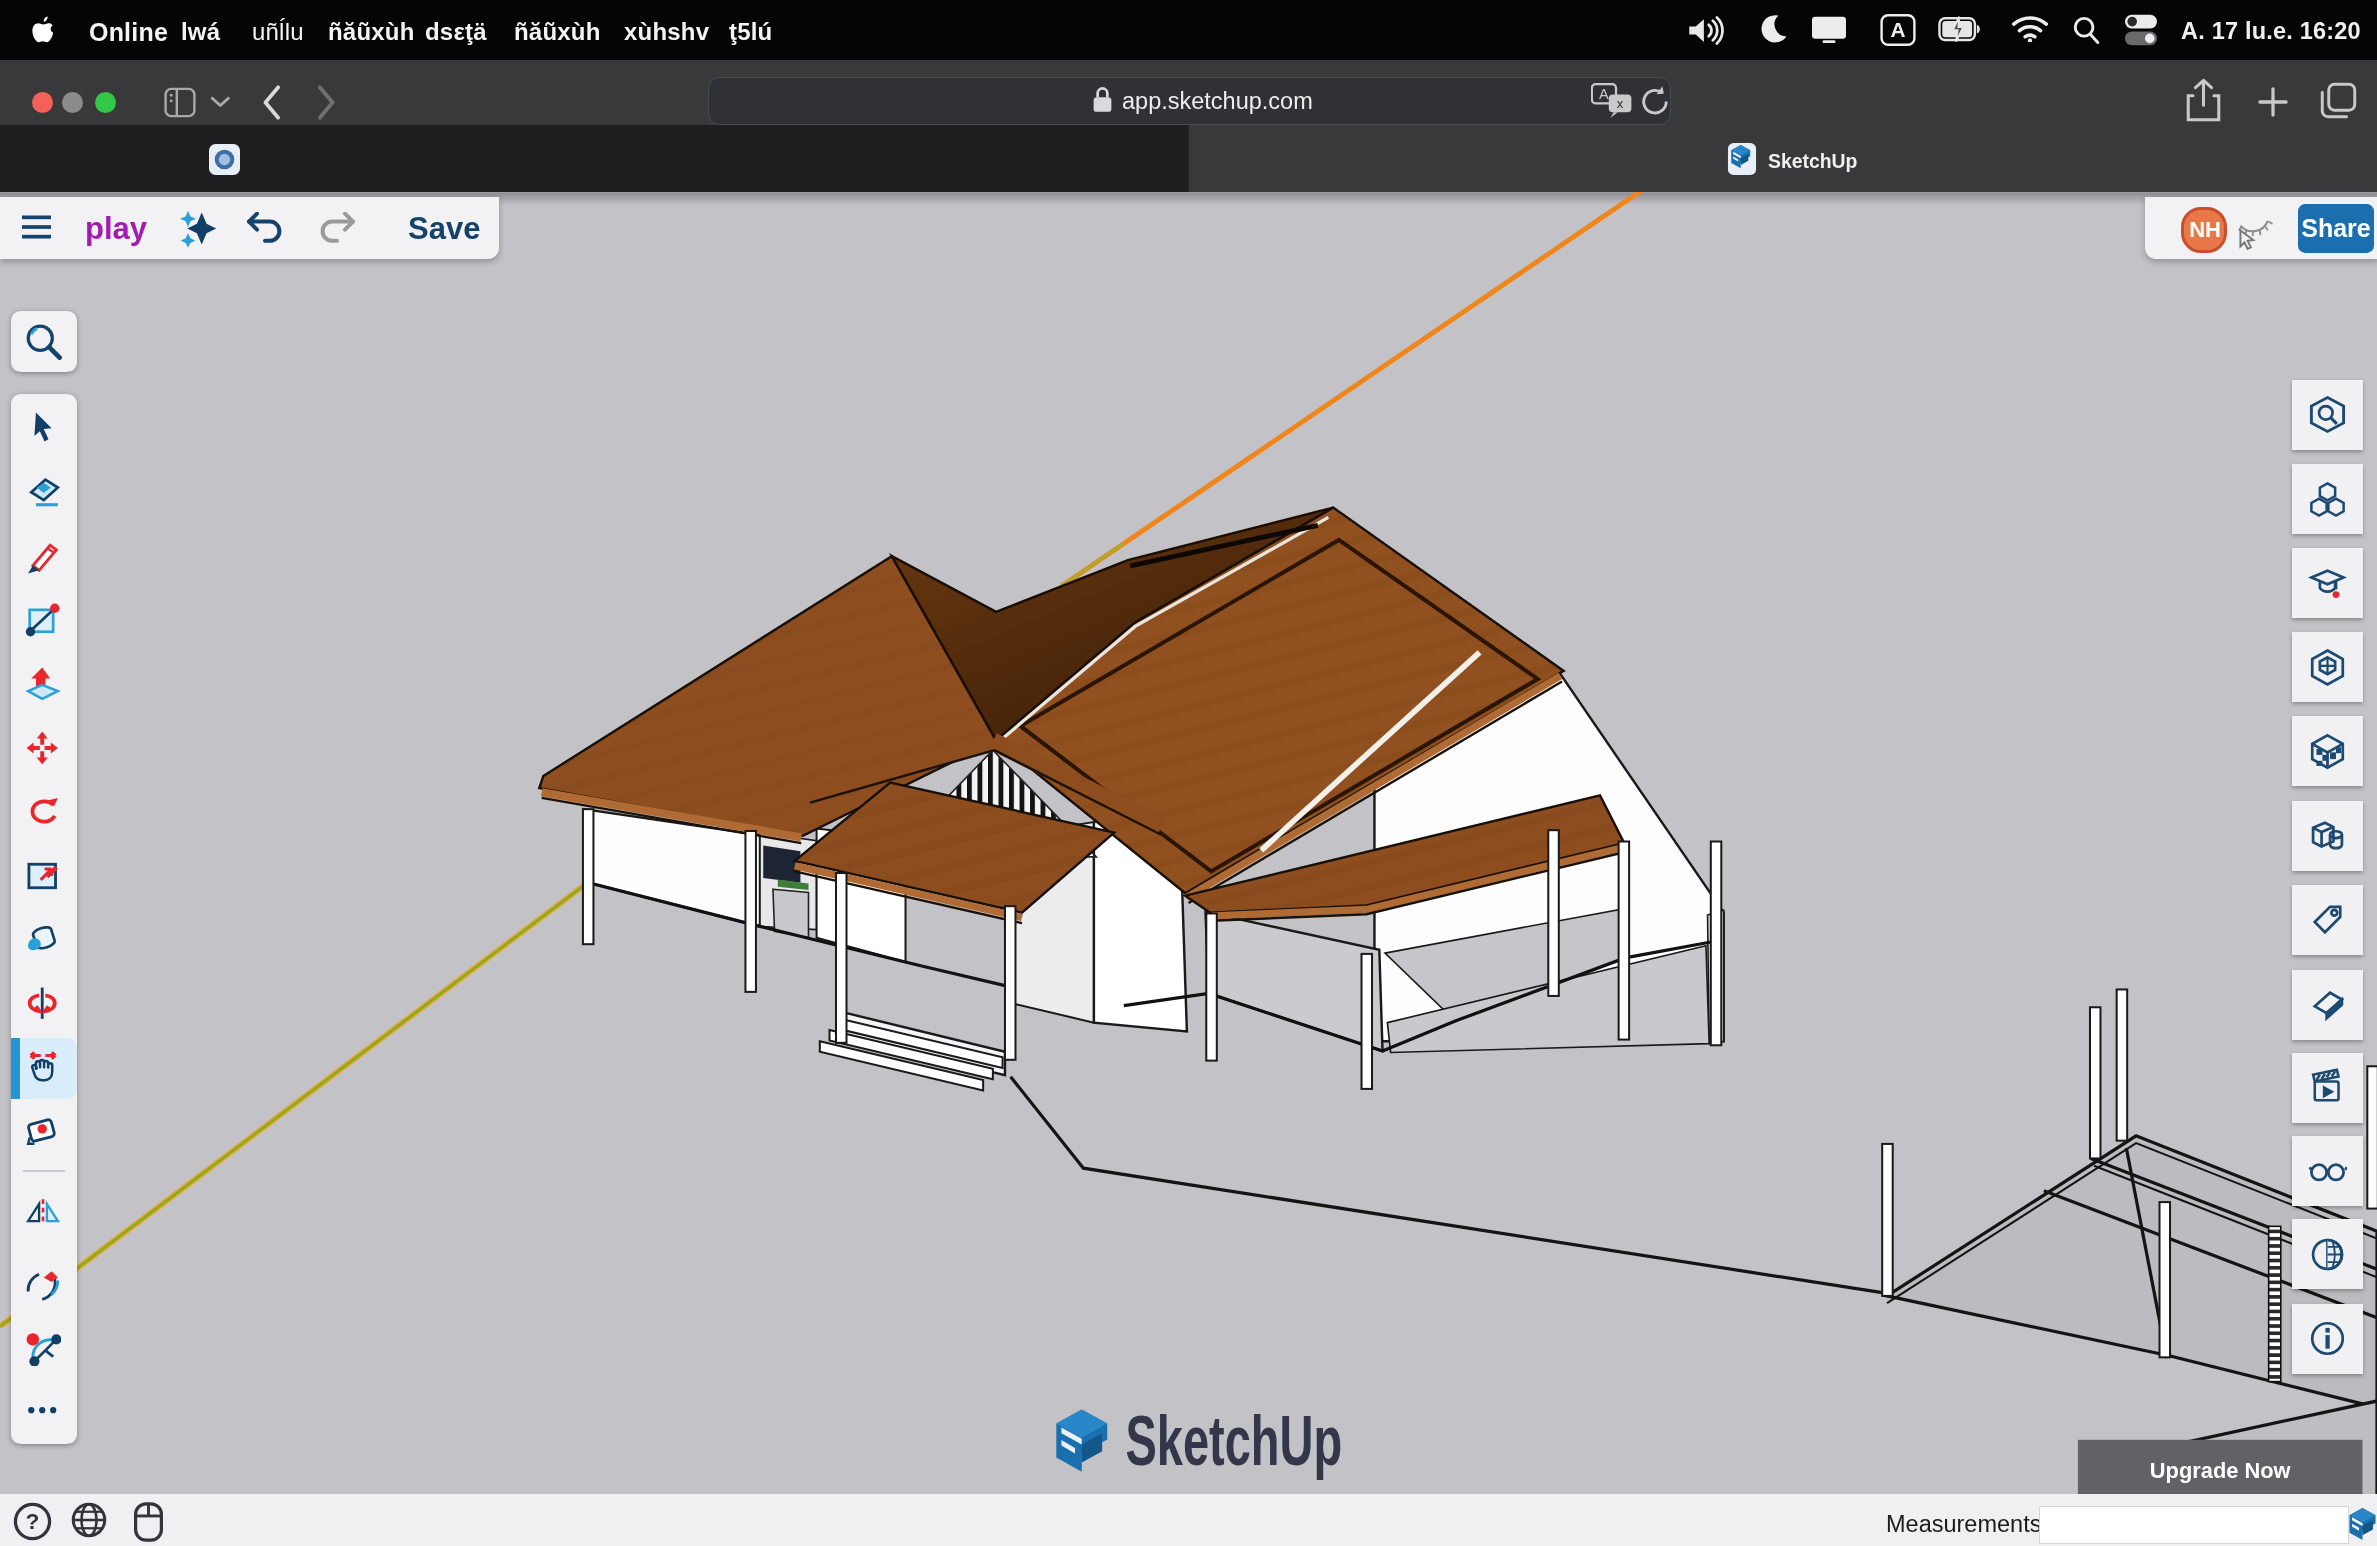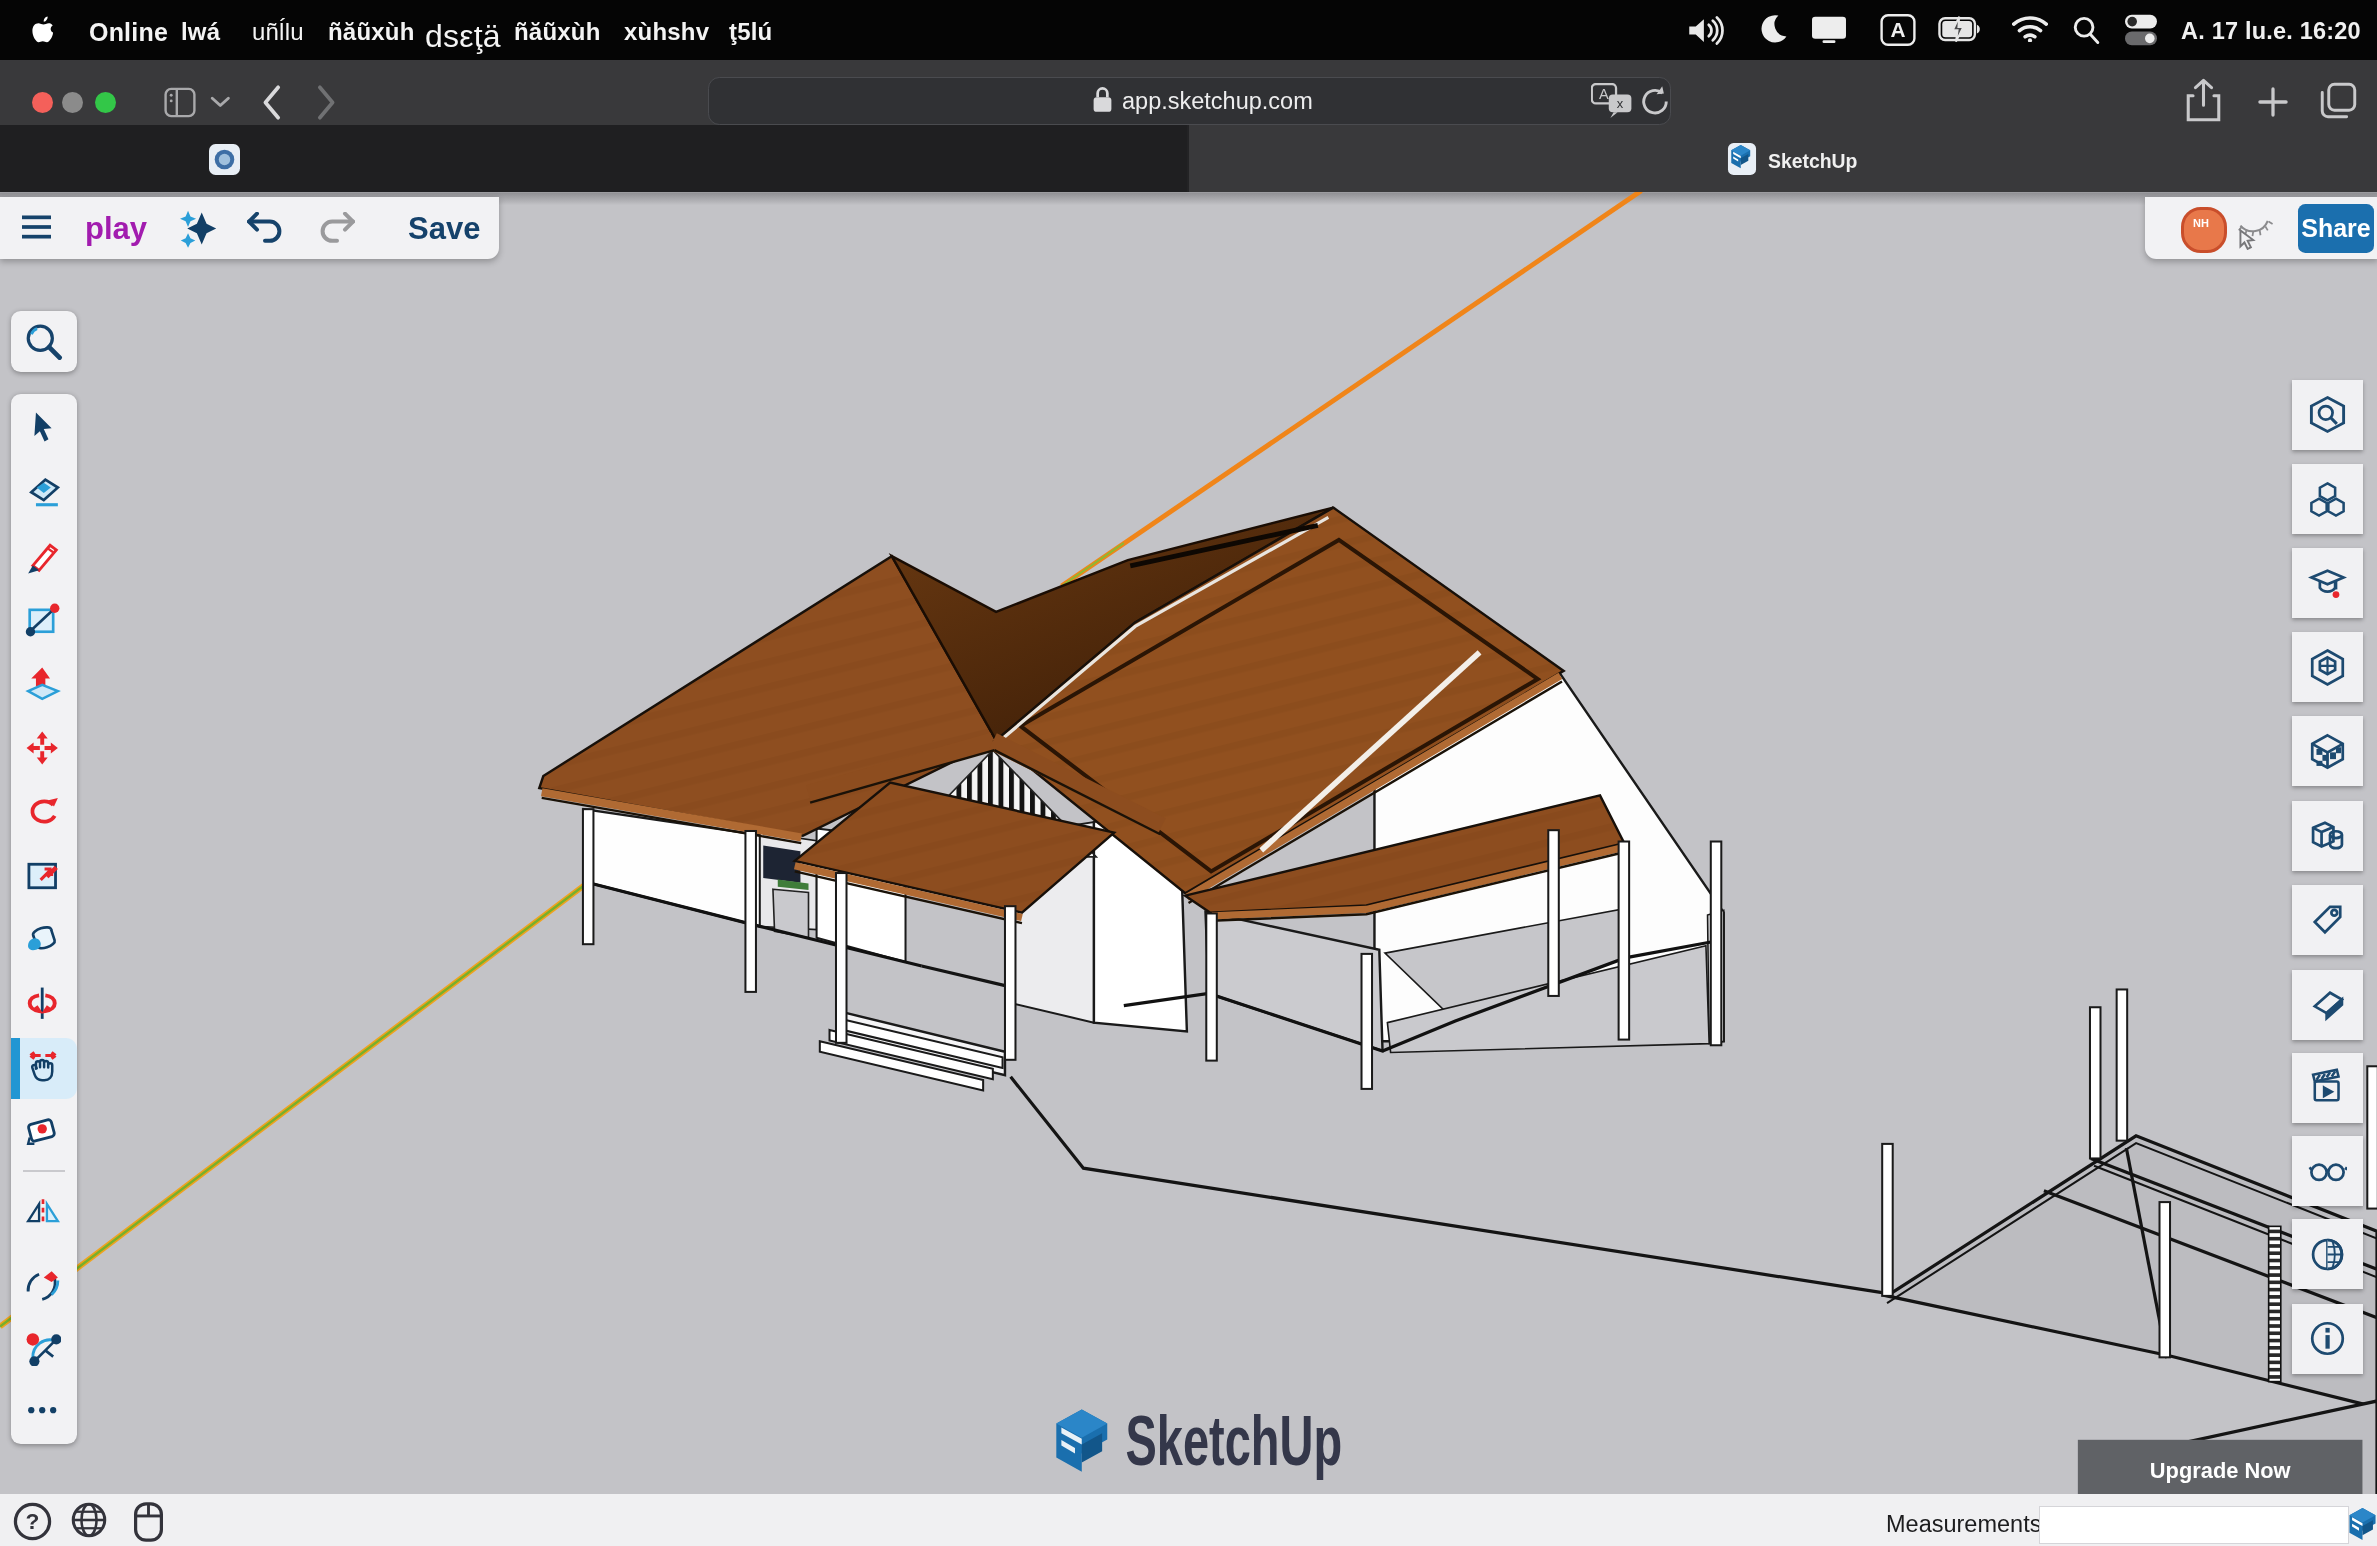--- a/index.html
+++ b/index.html
@@ -121,21 +121,21 @@
 </svg>
 <div class="abs" style="left:0;top:0;width:2377px;height:60px;background:#050505"></div>
 <svg class="abs" style="left:32px;top:16px" width="24" height="29" viewBox="0 0 30 36">
 <path d="M21 9 c-3 0 -4.5 1.6 -6.6 1.6 C12.2 10.6 10.4 9 8 9 C4 9 0.5 12.4 0.5 18.6 c0 6.8 4.8 14 7.8 14 c1.9 0 2.8-1.2 5.2-1.2 c2.4 0 3 1.2 5.2 1.2 c3.2 0 7.6-7.8 7.6-12.2 c-3.4-1.6-4.2-6.6-0.4-8.8 C24.6 9.8 22.8 9 21 9 Z" fill="#fff"></path>
 <path d="M19.5 0.5 c0.4 2.6-1.8 6.4-4.8 6.6 c-0.6-3 2.2-6.4 4.8-6.6 Z" fill="#fff"></path>
     </svg>
 <div class="abs" style="left:89px;top:18px;font-size:25px;font-weight:700;color:#f4f4f4;letter-spacing:0.2px">Online</div>
 <div class="abs" style="left:181px;top:18px;font-size:24px;font-weight:600;color:#f4f4f4;letter-spacing:0.2px">lwá</div>
 <div class="abs" style="left:252px;top:18px;font-size:24px;font-weight:400;color:#f4f4f4;letter-spacing:0.2px">uñĺlu</div>
 <div class="abs" style="left:328px;top:18px;font-size:24px;font-weight:600;color:#f4f4f4;letter-spacing:0.2px">ñăũxùh</div>
-<div class="abs" style="left:425px;top:18px;font-size:32px;font-weight:400;color:#f4f4f4;letter-spacing:0.2px">dsεţä</div>
+<div class="abs" style="left:425px;top:18px;font-size:24px;font-weight:700;color:#f4f4f4;letter-spacing:0.2px">dsεţä</div>
 <div class="abs" style="left:514px;top:18px;font-size:24px;font-weight:600;color:#f4f4f4;letter-spacing:0.2px">ñăũxùh</div>
 <div class="abs" style="left:624px;top:18px;font-size:24px;font-weight:600;color:#f4f4f4;letter-spacing:0.2px">xùhshv</div>
 <div class="abs" style="left:729px;top:18px;font-size:24px;font-weight:600;color:#f4f4f4;letter-spacing:0.2px">ţ5lú</div>
 <svg class="abs" style="left:1686px;top:14.6px" width="39" height="31" viewBox="0 0 48 38">
 <path d="M4 14 h8 l10 -9 v28 l-10 -9 h-8 Z" fill="#e8e8e8"></path>
 <path d="M28 12 a9 9 0 0 1 0 14 M33 7 a16 16 0 0 1 0 24 M38 3 a22 22 0 0 1 0 32" stroke="#e8e8e8" stroke-width="3.4" fill="none" stroke-linecap="round"></path>
     </svg>
 <svg class="abs" style="left:1756px;top:13.7px" width="32" height="32" viewBox="0 0 40 40">
 <path d="M28 2 A 17 17 0 1 0 38 28 A 15 15 0 0 1 28 2 Z" fill="#ececec"></path>
     </svg>
@@ -250,21 +250,21 @@
 <path d="M12 2 L2 12 L12 22" stroke="#16436b" stroke-width="5" fill="none" stroke-linecap="round" stroke-linejoin="round"></path>
 <path d="M2 12 h26 a12 12 0 0 1 0 24 h-6" stroke="#16436b" stroke-width="5" fill="none" stroke-linecap="round"></path>
     </svg>
 <svg class="abs" style="left:319px;top:212px" width="36" height="32" viewBox="0 0 44 40">
 <path d="M32 2 L42 12 L32 22" stroke="#9a9a9c" stroke-width="5" fill="none" stroke-linecap="round" stroke-linejoin="round"></path>
 <path d="M42 12 h-26 a12 12 0 0 0 0 24 h6" stroke="#9a9a9c" stroke-width="5" fill="none" stroke-linecap="round"></path>
     </svg>
 <div class="abs" style="left:408px;top:211px;font-size:31px;font-weight:700;color:#15426b">Save</div>
 <div class="abs" style="left:2145px;top:197px;width:233px;height:62px;background:#f2f2f4;border-radius:0 0 0 11.3px;box-shadow:0 2.4px 6.5px rgba(0,0,0,0.25)"></div>
 <div class="abs" style="left:2181px;top:207px;width:40px;height:40px;border-radius:20px;background:#e8784a;border:3.2px solid #c94e2b"></div>
-<div class="abs" style="left:2181px;top:217px;width:40px;text-align:center;font-size:11px;font-weight:700;color:#fff">NH</div>
+<div class="abs" style="left:2181px;top:217px;width:40px;text-align:right;font-size:22px;font-weight:700;color:#fff">NH</div>
 <svg class="abs" style="left:2234px;top:206px" width="45" height="44" viewBox="0 0 56 54">
 <path d="M8 24 a20 20 0 0 0 34 -6" stroke="#8b8b8d" stroke-width="2.6" fill="none"></path>
 <g stroke="#8b8b8d" stroke-width="2.2">
 <line x1="10" y1="25" x2="6" y2="30"></line>
         <line x1="16" y1="29" x2="14" y2="35"></line>
         <line x1="24" y1="31" x2="23" y2="37"></line>
         <line x1="32" y1="30" x2="33" y2="36"></line>
         <line x1="39" y1="25" x2="42" y2="30"></line>
         <line x1="43" y1="19" x2="48" y2="22"></line>
 </g>

